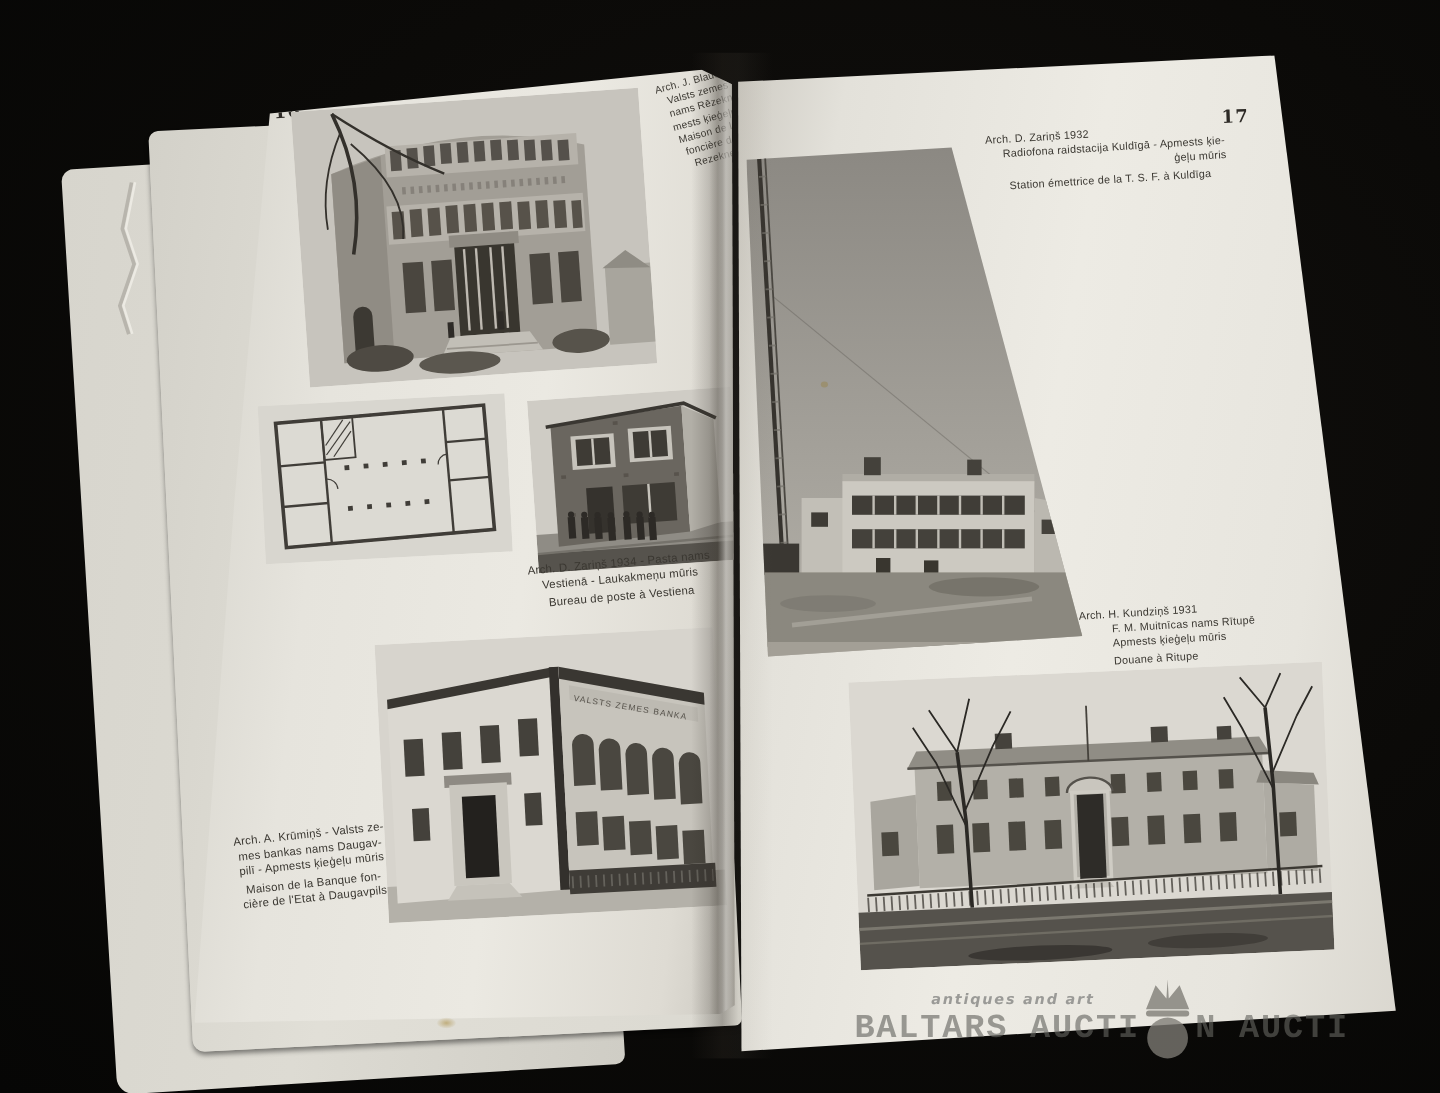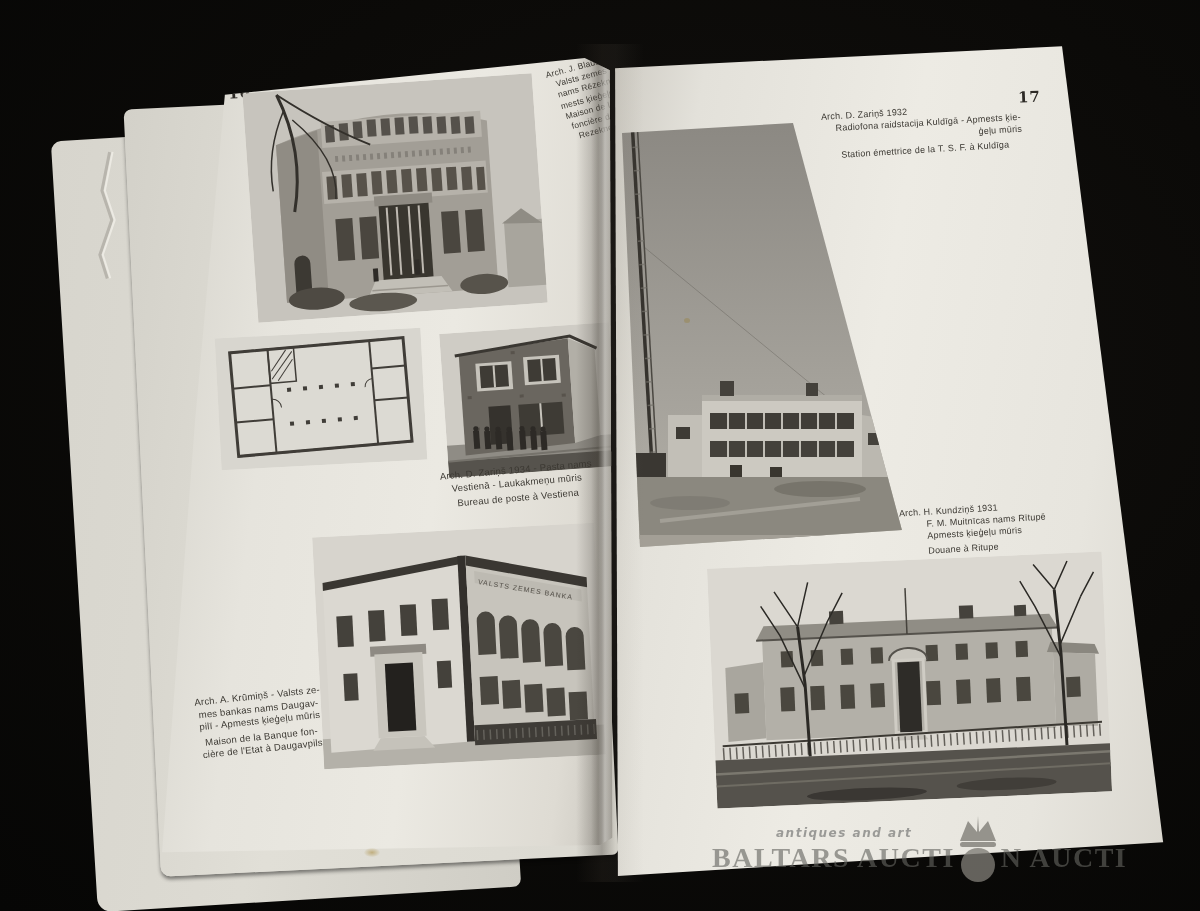--- a/index.html
+++ b/index.html
@@ -67,21 +67,21 @@
   .tear-svg{position:absolute;left:18px;top:8px;width:60px;height:140px;}
   
   .watermark{z-index:10;pointer-events:none;}
   .wm-line1{
     position:absolute;left:776px;top:826px;
     font-family:"DejaVu Sans",sans-serif;font-style:italic;font-weight:bold;
     font-size:12px;letter-spacing:1.5px;color:rgba(150,150,146,.95);
   }
   .wm-line2{
     position:absolute;left:712px;top:845px;display:flex;align-items:center;
-    font-family:Liberation Serif, serif;font-weight:bold;
+    font-family:Liberation Mono, monospace;font-weight:bold;
     font-size:28px;line-height:26px;letter-spacing:1.5px;color:rgba(100,100,96,.62);
   }
   .wm-crown-o{position:relative;display:inline-block;width:46px;height:26px;color:rgba(125,123,117,.78);}
   .wm-crown-o svg{position:absolute;left:0;top:-30px;width:46px;height:70px;}
 </style>
 </head>
 <body>
 
 <div id="canvas">
 

